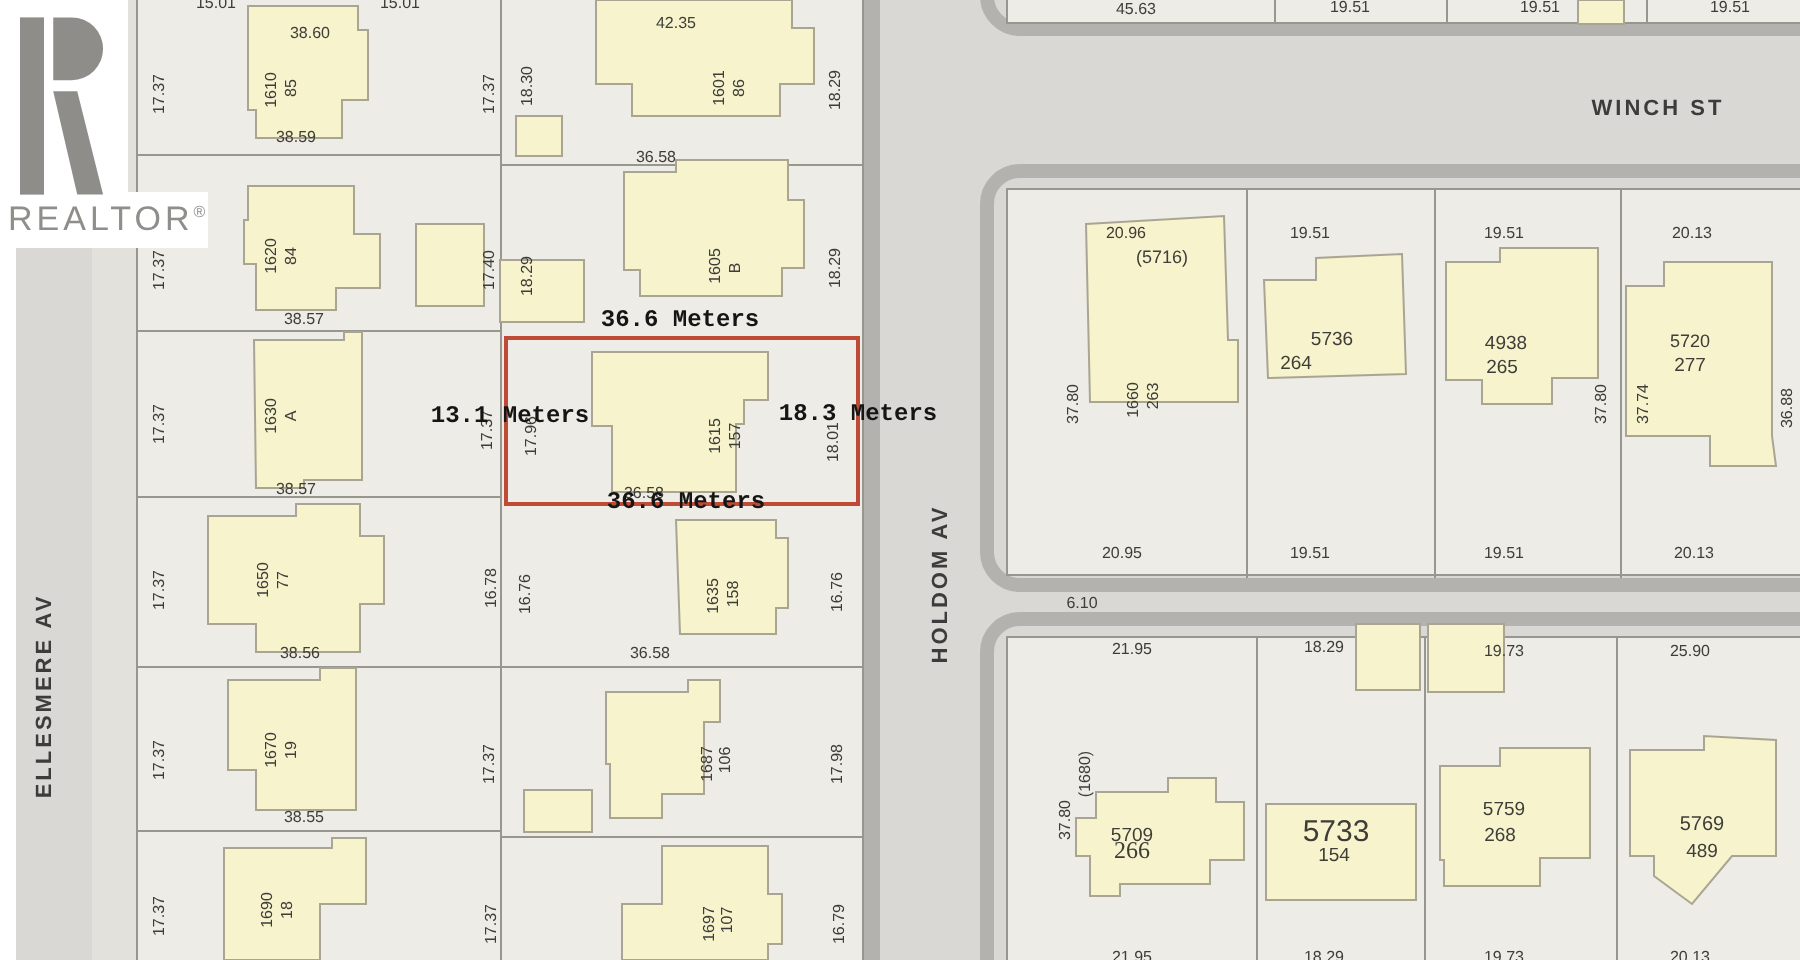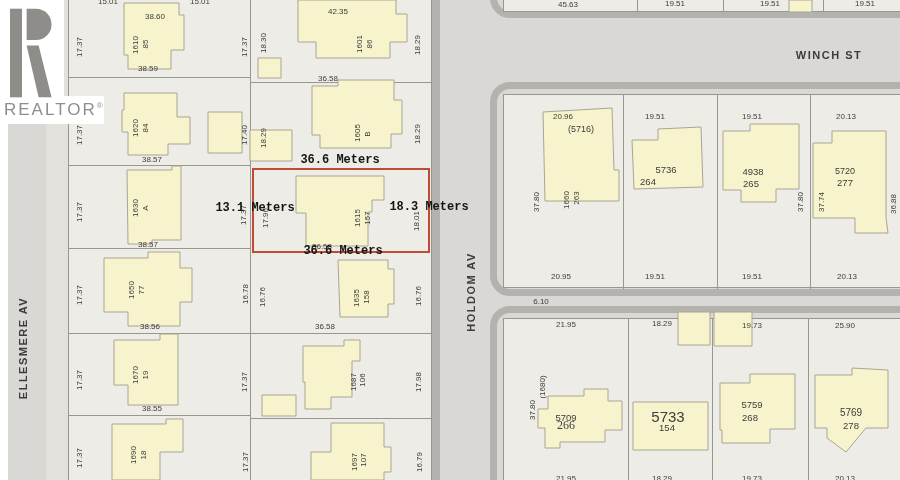--- a/index.html
+++ b/index.html
@@ -136,21 +136,21 @@
       <div class="abs dim" style="left: 662px; top: 324px;">18.29</div>
       <div class="abs dim" style="left: 752px; top: 326px;">19.73</div>
       <div class="abs dim" style="left: 845px; top: 326px;">25.90</div>
       <div class="abs dim" style="left: 566px; top: 418px; font-size: 9.5px;">5709</div>
       <div class="abs dim" style="left: 566px; top: 425px; font-size: 12px; font-family: Liberation Serif, serif;">266</div>
       <div class="abs dim" style="left: 668px; top: 416px; font-size: 15px;">5733</div>
       <div class="abs dim" style="left: 667px; top: 428px; font-size: 9.5px;">154</div>
       <div class="abs dim" style="left: 752px; top: 405px; font-size: 9.5px;">5759</div>
       <div class="abs dim" style="left: 750px; top: 418px; font-size: 9.5px;">268</div>
       <div class="abs dim" style="left: 851px; top: 413px; font-size: 10px;">5769</div>
-      <div class="abs dim" style="left: 851px; top: 426px; font-size: 9.5px;">278</div>
+      <div class="abs dim" style="left: 851px; top: 426px; font-size: 9.5px;">489</div>
       <div class="abs dim" style="left: 566px; top: 479px;">21.95</div>
       <div class="abs dim" style="left: 662px; top: 479px;">18.29</div>
       <div class="abs dim" style="left: 752px; top: 479px;">19.73</div>
       <div class="abs dim" style="left: 845px; top: 479px;">20.13</div>
       <div class="abs vdim" style="left: 80px; top: 47px;">17.37</div>
       <div class="abs vdim" style="left: 80px; top: 135px;">17.37</div>
       <div class="abs vdim" style="left: 80px; top: 212px;">17.37</div>
       <div class="abs vdim" style="left: 80px; top: 295px;">17.37</div>
       <div class="abs vdim" style="left: 80px; top: 380px;">17.37</div>
       <div class="abs vdim" style="left: 80px; top: 458px;">17.37</div>

